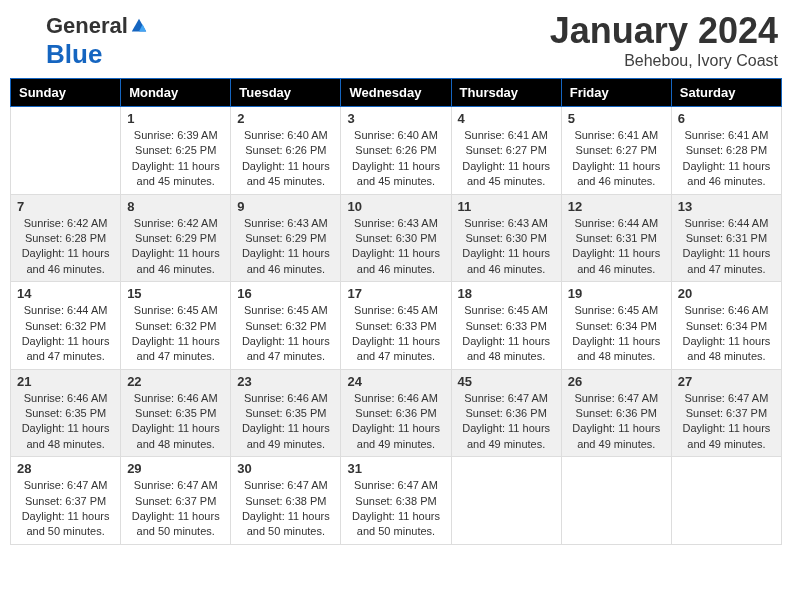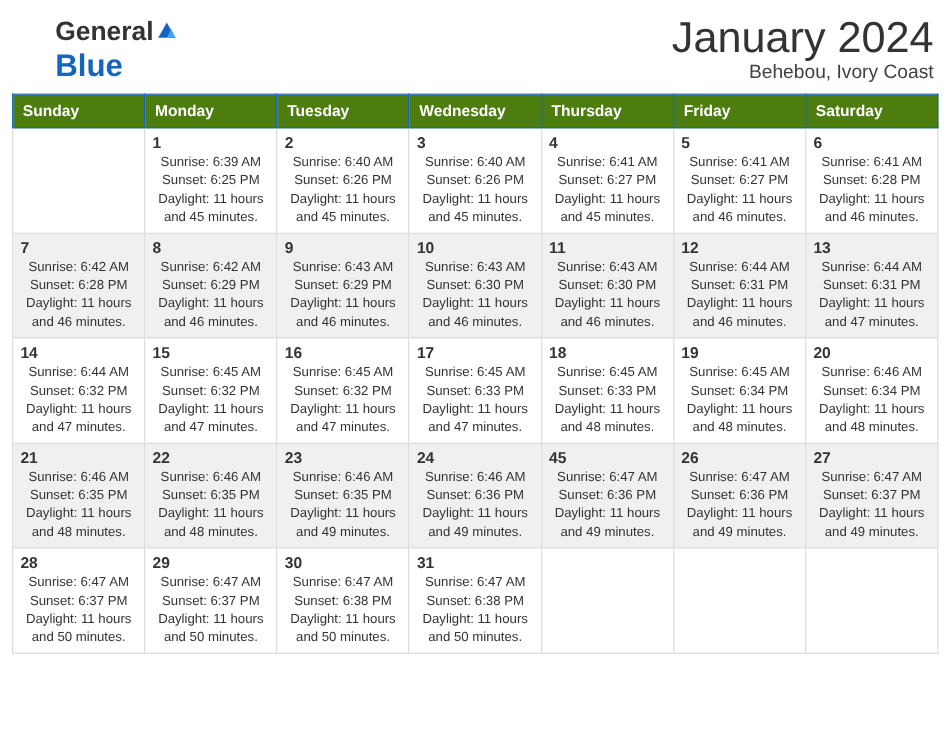--- a/index.html
+++ b/index.html
@@ -41,21 +41,21 @@
       width: 18px;
       height: 18px;
       margin-left: 2px;
     }
     .title-section {
       text-align: right;
     }
     .month-title {
       font-size: 36px;
       color: #333;
-      font-weight: normal;
+      font-weight: bold;
     }
     .subtitle {
       font-size: 16px;
       color: #404040;
     }
     .calendar {
       width: 100%;
       border-collapse: collapse;
       border: 1px solid #ccc;
     }
@@ -90,21 +90,21 @@
     .empty-cell {
       background: #f9f9f9;
     }
     tr:nth-child(odd) td {
       background-color: #ffffff;
     }
     tr:nth-child(even) td {
       background-color: #f0f0f0;
     }
     .calendar thead tr th {
-      background-color: #4d7c0f;
+      background-color: #000000;
     }
     td.empty-cell {
       background-color: inherit;
     }
   </style>
 </head>
 <body>
 
 <div class="header">
   <div class="logo">

